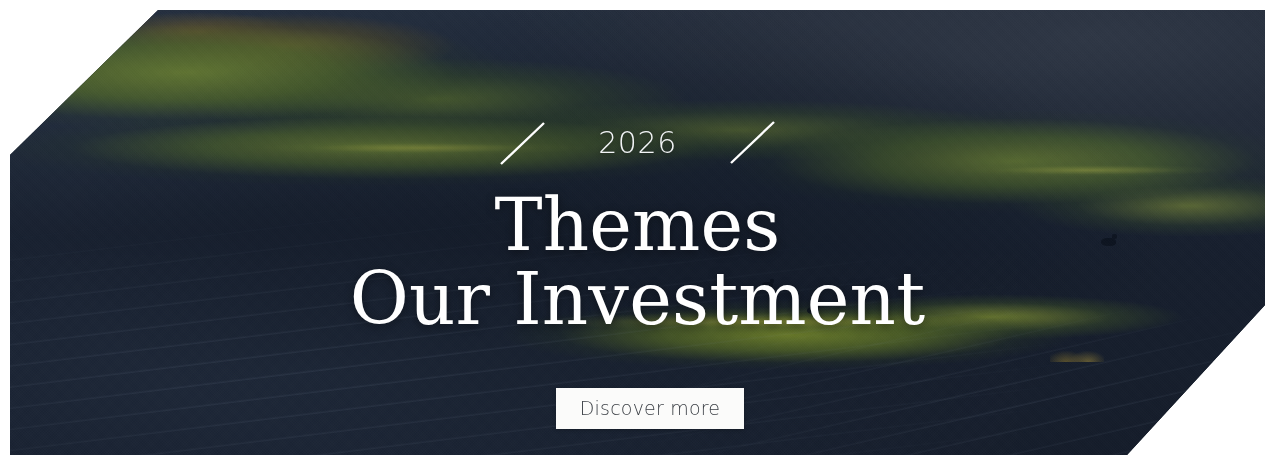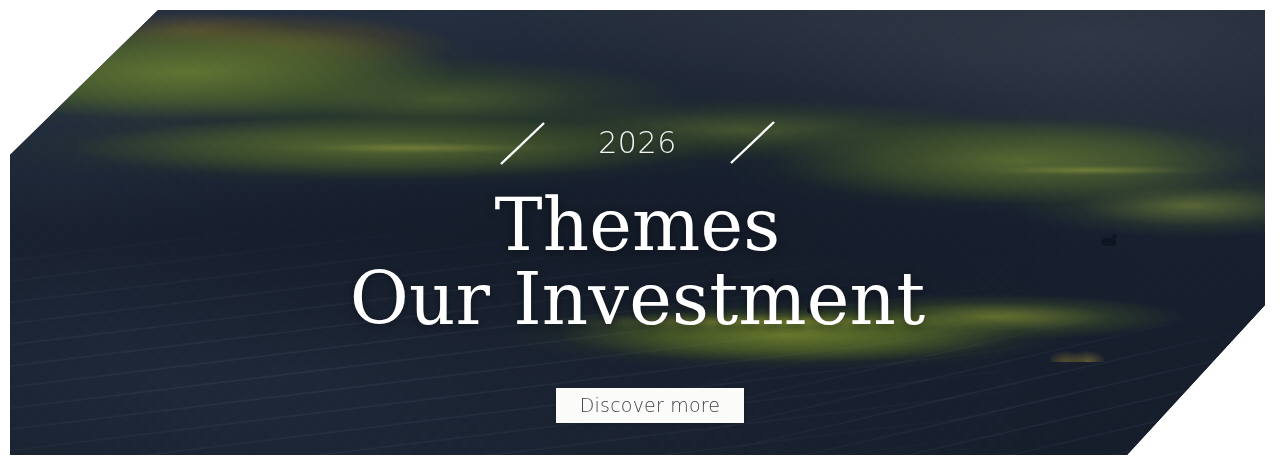--- a/index.html
+++ b/index.html
@@ -310,21 +310,21 @@
   }
   #hero-title .title-line {
     display: block;
   }
 
   #discover-more-button {
     position: absolute;
     left: 546px;
     top: 378px;
     width: 188px;
-    height: 35px;
+    height: 41px;
     display: flex;
     align-items: center;
     justify-content: center;
     background: #fbfbfa;
     border: none;
     padding: 0;
     cursor: pointer;
     pointer-events: auto;
     box-shadow: 0 1px 4px rgba(0,0,0,0.22);
   }

